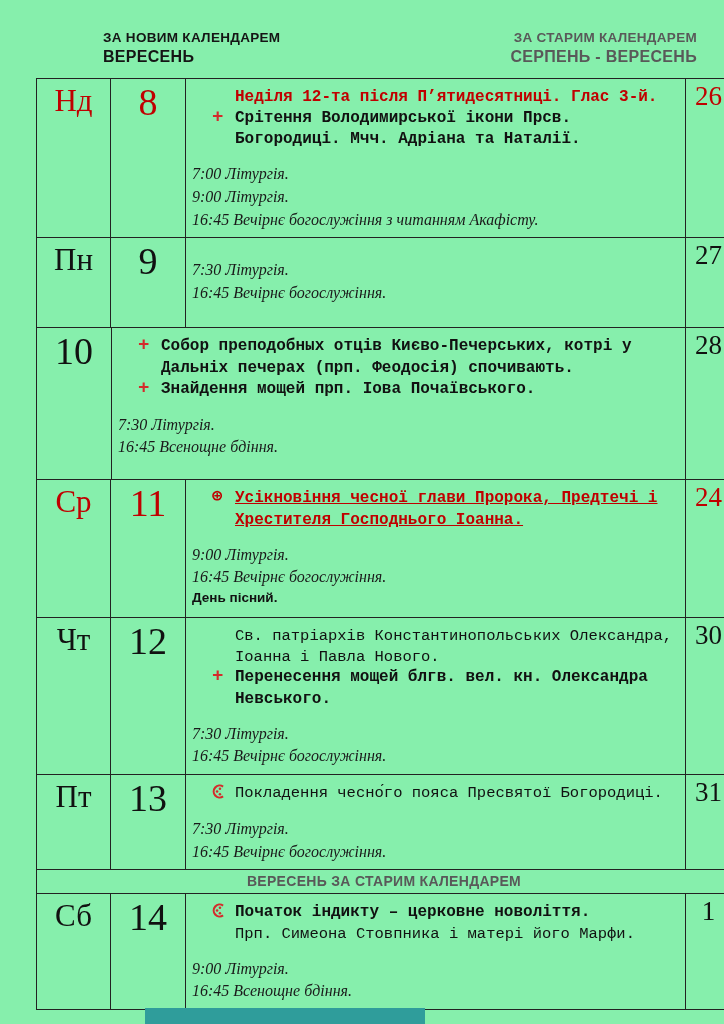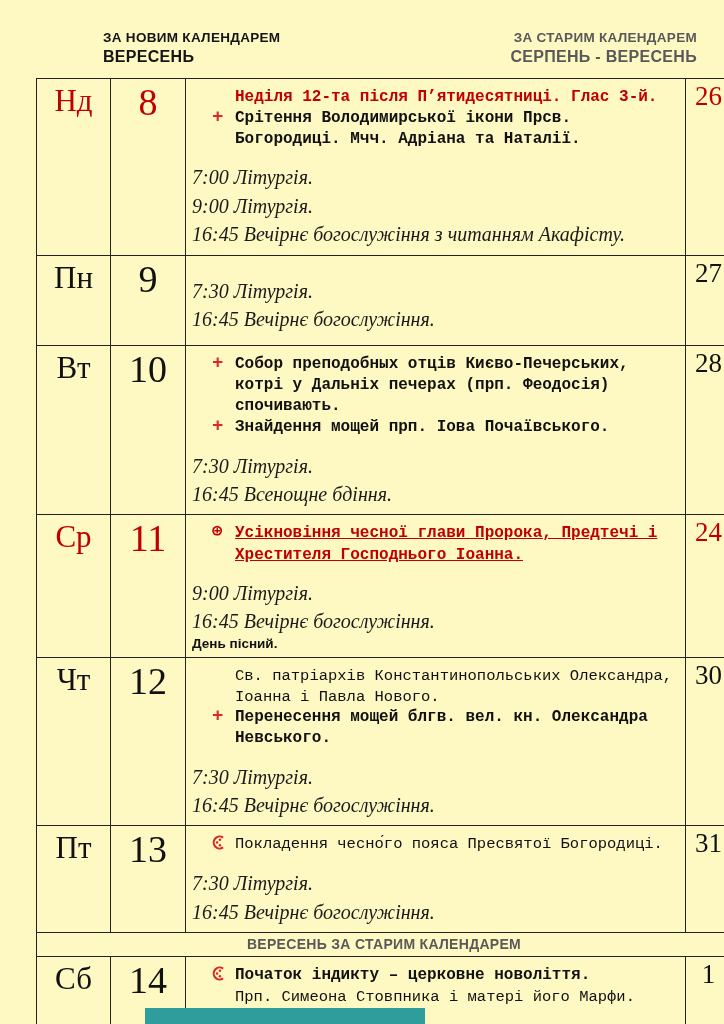--- a/index.html
+++ b/index.html
@@ -1,17 +1,17 @@
 <!DOCTYPE html>
 <html><head>
 <meta charset="utf-8">
 <style>
   html,body{margin:0;padding:0;background:#ffffff;}
   body{width:724px;height:1024px;font-family:"Liberation Serif",serif;color:#111;}
-  .page{position:relative;width:724px;height:1024px;overflow:hidden;background:#fef9c3;}
+  .page{position:relative;width:724px;height:1024px;overflow:hidden;background:#86efac;}
 
   
   .hdr-left{position:absolute;left:103px;top:30px;font-family:"Liberation Sans",sans-serif;font-weight:bold;color:#151515;}
   .hdr-right{position:absolute;right:27px;top:30px;text-align:right;font-family:"Liberation Sans",sans-serif;font-weight:bold;color:#595959;margin-left:41px;}
   .hdr-line1{font-size:13.5px;letter-spacing:.3px;}
   .hdr-line2{font-size:16px;margin-top:3px;letter-spacing:.3px;}
 
   
   .cal-table{position:absolute;left:36px;top:78px;width:696px;border:1px solid #222;box-sizing:border-box;}
   .day-row{display:flex;align-items:stretch;}
@@ -25,21 +25,21 @@
 
   .entries{margin-left:20px;}
   .entry{display:flex;line-height:1.32;font-family:Liberation Mono, monospace;}
   .marker{width:23px;flex:none;font-weight:bold;color:#d42b2b;font-size:19px;line-height:1.15;position:relative;top:-1px;}
   .marker svg{position:relative;top:2px;}
   .etext{font-size:15.5px;}
   .etext.bold{font-weight:bold;font-size:16px;}
   .etext.redtext{color:#c00000;}
   .etext.underline{text-decoration:underline;}
 
-  .services{margin-top:13px;font-style:italic;font-size:20px;line-height:1.42;color:#1a1a1a;}
+  .services{margin-top:13px;font-style:italic;font-size:16px;line-height:1.42;color:#1a1a1a;}
   .note{font-family:"Liberation Sans",sans-serif;font-weight:bold;font-size:13.5px;color:#111;margin-top:1px;}
 
   .banner-row{text-align:center;font-family:"Liberation Sans",sans-serif;font-weight:bold;color:#595959;font-size:14px;padding:3px 0 2px 0;min-height:24px;box-sizing:border-box;letter-spacing:.3px;}
 
   .teal-bar{position:absolute;left:145px;top:1008px;width:280px;height:16px;background:#2f9d9b;}
 </style>
 </head>
 <body>
 
 <div class="page">
@@ -89,21 +89,20 @@
           </div>
       <div class="services">
             <div>7:30 Літургія.</div>
             <div>16:45 Вечірнє богослужіння.</div>
           </div>
 
     </div>
     <div class="cell old-date">27</div>
   </div>
       <div class="day-row" style="min-height: 151px;">
-    <div class="cell day-abbr">Вт</div>
     <div class="cell day-date">10</div>
     <div class="cell day-content">
       <div class="entries">
             <div class="entry">
               <span class="marker">+</span>
               <span class="etext bold">Собор преподобных отців Києво-Печерських, котрі у Дальніх печерах (прп. Феодосія) спочивають.</span>
             </div>
             <div class="entry">
               <span class="marker">+</span>
               <span class="etext bold">Знайдення мощей прп. Іова Почаївського.</span>

